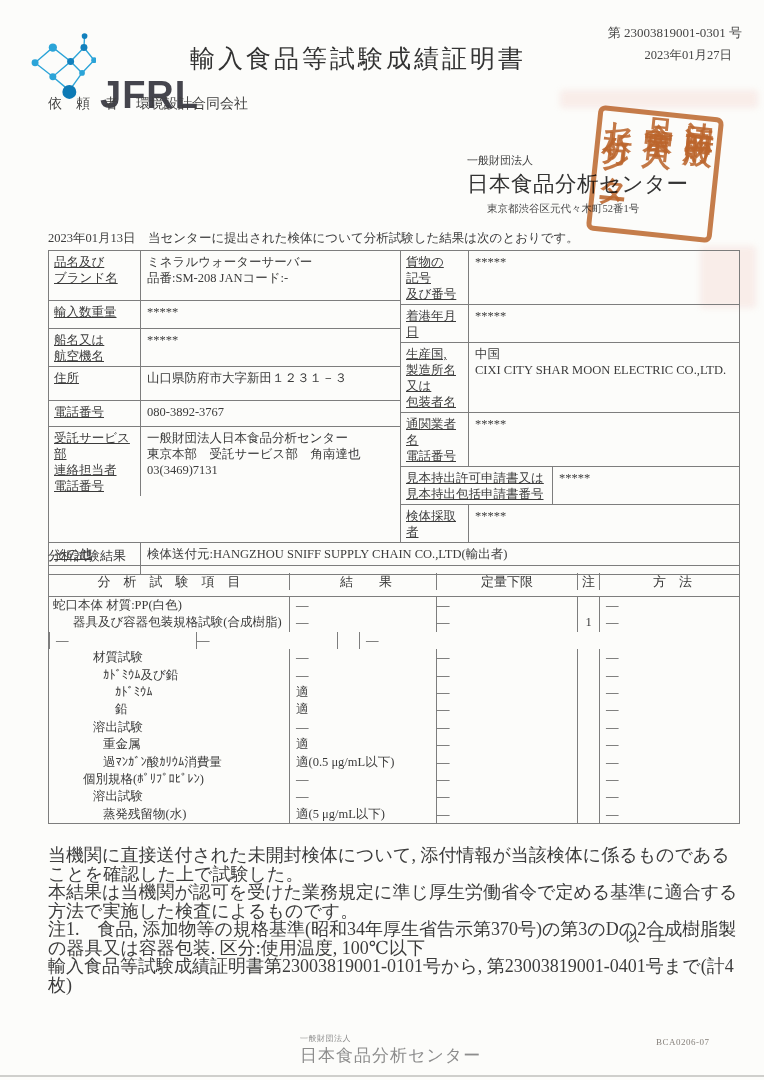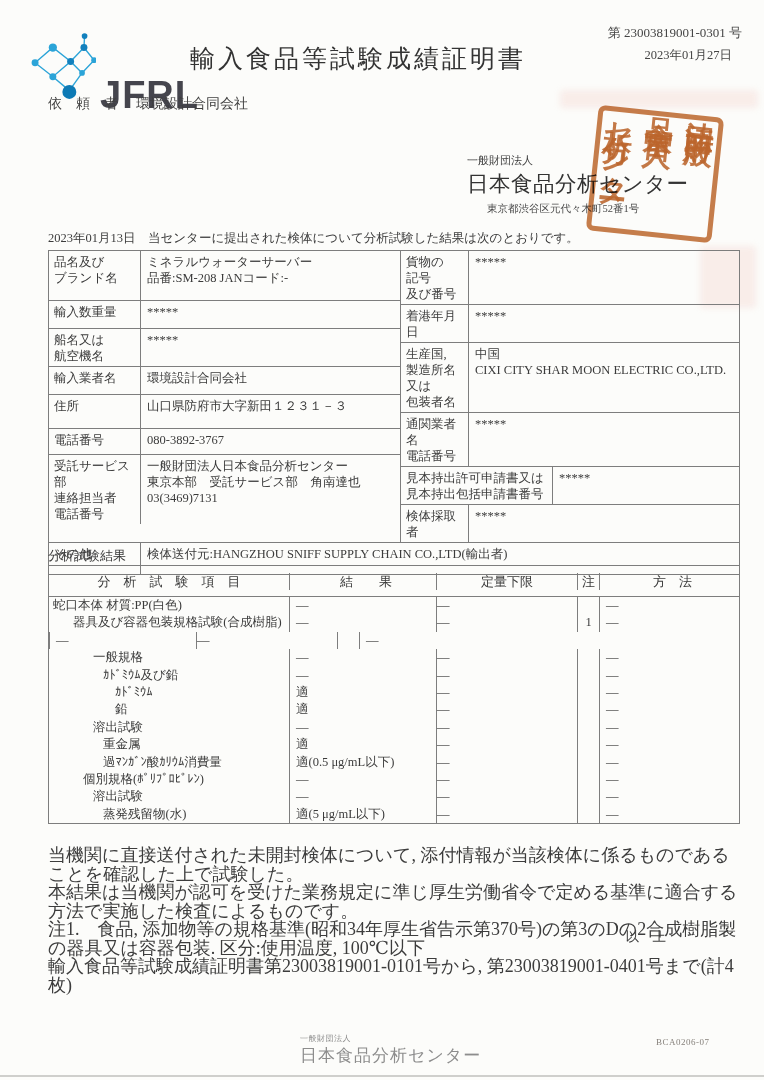--- a/index.html
+++ b/index.html
@@ -60,21 +60,21 @@
     border:1px solid #7d7d7d;box-sizing:border-box;
     font-size:12.5px;line-height:16px;
   }
   .halves{display:flex;}
   .half-left{width:352px;border-right:1px solid #7d7d7d;box-sizing:border-box;}
   .half-right{flex:1;}
   .irow{display:flex;border-bottom:1px solid #7d7d7d;box-sizing:border-box;}
   .half-left .irow:last-child,.half-right .irow:last-child{border-bottom:none;}
   .ilabel{
     border-right:1px solid #7d7d7d;box-sizing:border-box;
-    padding:3px 3px 2px 5px;white-space:pre-line;flex-shrink:0;
+    padding:3px 3px 2px 5px;white-space:pre-line;flex-shrink:0;text-decoration:underline;
   }
   .ival{flex:1;padding:3px 5px 2px 6px;white-space:pre-line;}
   .other-row{display:flex;border-top:1px solid #7d7d7d;box-sizing:border-box;}
   .other-row .ilabel{width:92px;}
   
   .results-label{position:absolute;left:48px;top:547px;font-size:13px;color:#383838;}
   .results-table{
     position:absolute;left:48px;top:565px;width:692px;
     border:1px solid #7d7d7d;box-sizing:border-box;
     font-size:12.5px;
@@ -164,24 +164,20 @@
           </div>
           <div class="irow" style="min-height: 28px;">
             <div class="ilabel" style="width: 92px;">輸入数重量</div>
             <div class="ival">*****</div>
           </div>
           <div class="irow" style="min-height: 38px;">
             <div class="ilabel" style="width: 92px;">船名又は
 航空機名</div>
             <div class="ival">*****</div>
           </div>
-          <div class="irow" style="min-height: 28px;">
-            <div class="ilabel" style="width: 92px;">輸入業者名</div>
-            <div class="ival">環境設計合同会社</div>
-          </div>
           <div class="irow" style="min-height: 34px;">
             <div class="ilabel" style="width: 92px;">住所</div>
             <div class="ival">山口県防府市大字新田１２３１－３</div>
           </div>
           <div class="irow" style="min-height: 26px;">
             <div class="ilabel" style="width: 92px;">電話番号</div>
             <div class="ival">080-3892-3767</div>
           </div>
           <div class="irow" style="min-height: 54px;">
             <div class="ilabel" style="width: 92px;">受託サービス部
@@ -257,21 +253,21 @@
           <div class="rcell c4">1</div>
           <div class="rcell c5">—</div>
         </div>
         <div class="rrow">
           <div class="rcell c2">—</div>
           <div class="rcell c3">—</div>
           <div class="rcell c4"></div>
           <div class="rcell c5">—</div>
         </div>
         <div class="rrow">
-          <div class="rcell c1" style="padding-left: 44px;">一般規格</div>
+          <div class="rcell c1" style="padding-left: 44px;">材質試験</div>
           <div class="rcell c2">—</div>
           <div class="rcell c3">—</div>
           <div class="rcell c4"></div>
           <div class="rcell c5">—</div>
         </div>
         <div class="rrow">
           <div class="rcell c1" style="padding-left: 54px;">ｶﾄﾞﾐｳﾑ及び鉛</div>
           <div class="rcell c2">—</div>
           <div class="rcell c3">—</div>
           <div class="rcell c4"></div>

